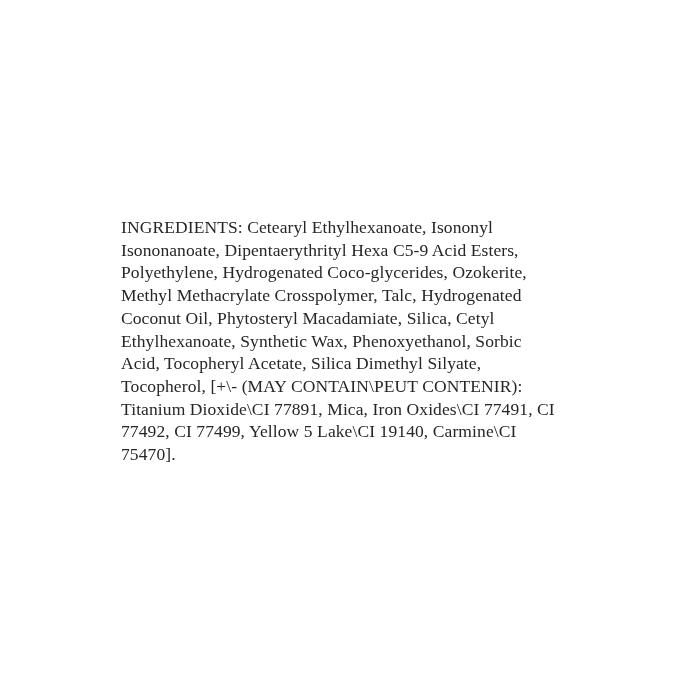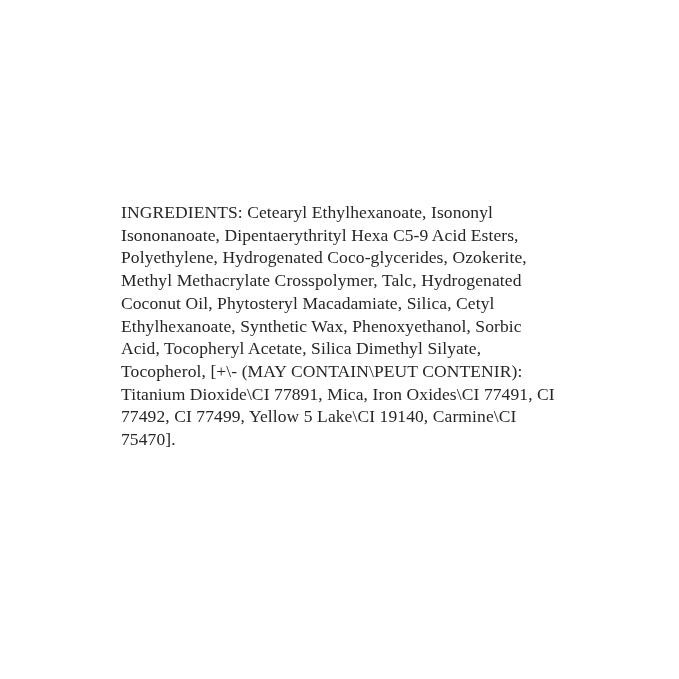--- a/index.html
+++ b/index.html
@@ -12,21 +12,21 @@
     }
     .canvas {
       position: relative;
       width: 679px;
       height: 679px;
       background: #ffffff;
     }
     .ingredients-block {
       position: absolute;
       left: 121px;
-      top: 201px;
+      top: 216px;
       width: 470px;
       font-family: "Liberation Serif", "DejaVu Serif", serif;
       font-size: 17.5px;
       line-height: 22.7px;
       color: #262626;
       white-space: pre;
       letter-spacing: 0.1px;
       text-align: left;
     }
   </style>

